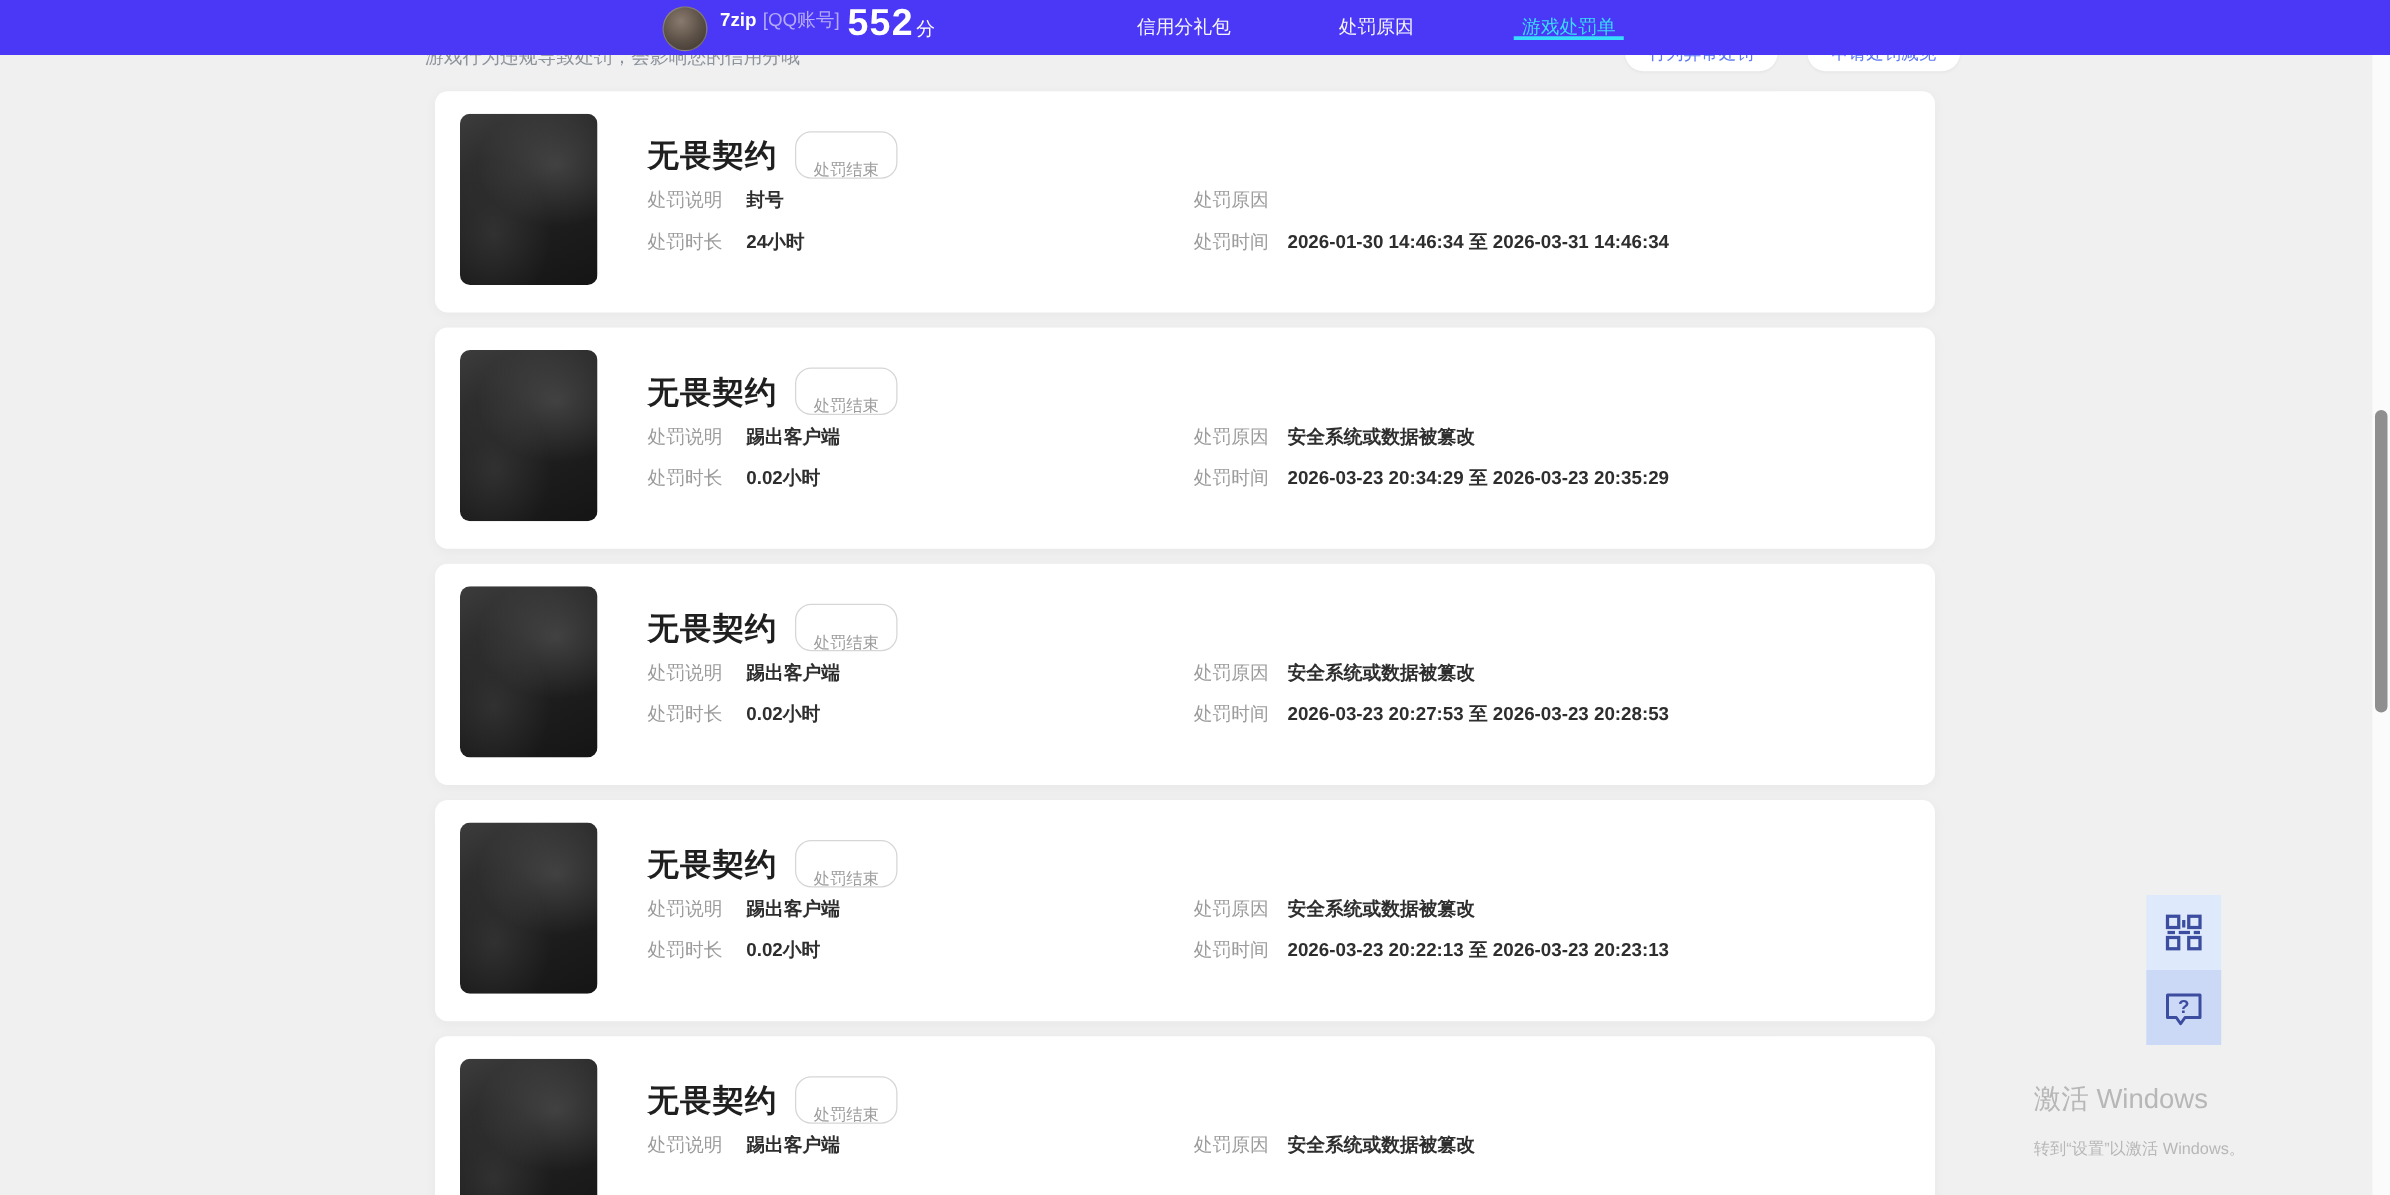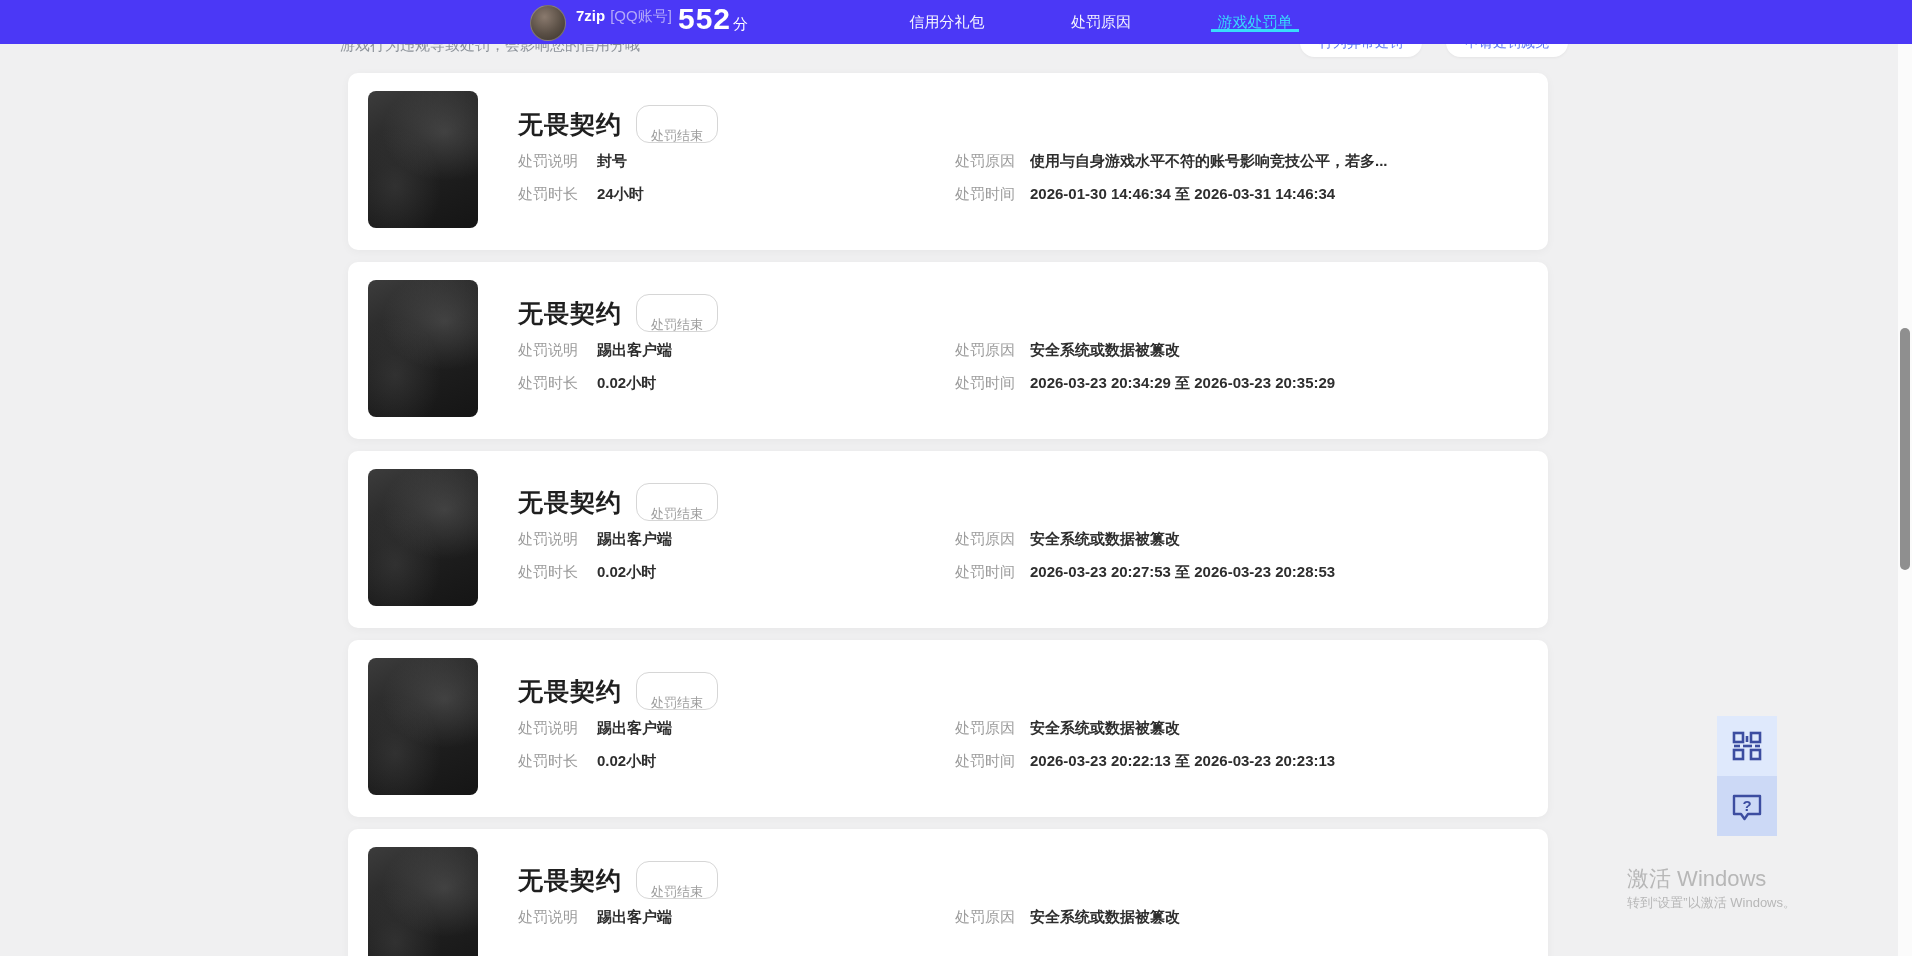--- a/index.html
+++ b/index.html
@@ -100,21 +100,21 @@
   .float-btn {
     width:60px; height:60px; display:flex; align-items:center; justify-content:center;
     cursor:pointer;
   }
   .float-btn.qr   { background:#dfe9fc; }
   .float-btn.help { background:#ccd9f6; }
 
   
   .watermark { position:absolute; left:1627px; top:864px; color:#a9a9a9; opacity:.8; z-index:4; }
   .watermark .w1 { font-size:22px; }
-  .watermark .w2 { font-size:13px; margin-top:0; }
+  .watermark .w2 { font-size:13px; margin-top:16px; }
 
   
   .sb-track {
     position:absolute; right:0; top:44px; width:14px; height:912px;
     background:#fbfbfb; z-index:15;
   }
   .sb-thumb {
     position:absolute; left:2px; top:284px; width:10px; height:242px;
     background:#8f8f8f; border-radius:5px;
   }
@@ -147,21 +147,20 @@
   <div class="card">
     <div class="thumb"></div>
     <div class="card-head">
       <span class="game-title">无畏契约</span>
       <span class="badge">处罚结束</span>
     </div>
     <div class="row r1">
       <span class="lbl l-left">处罚说明</span>
       <span class="val v-left">封号</span>
       <span class="lbl l-right">处罚原因</span>
-      <span class="val v-right">使用与自身游戏水平不符的账号影响竞技公平，若多...</span>
     </div>
     <div class="row r2">
       <span class="lbl l-left">处罚时长</span>
       <span class="val v-left">24小时</span>
       <span class="lbl l-right">处罚时间</span>
       <span class="val v-right">2026-01-30 14:46:34 至 2026-03-31 14:46:34</span>
     </div>
   </div>
 
   <div class="card">

